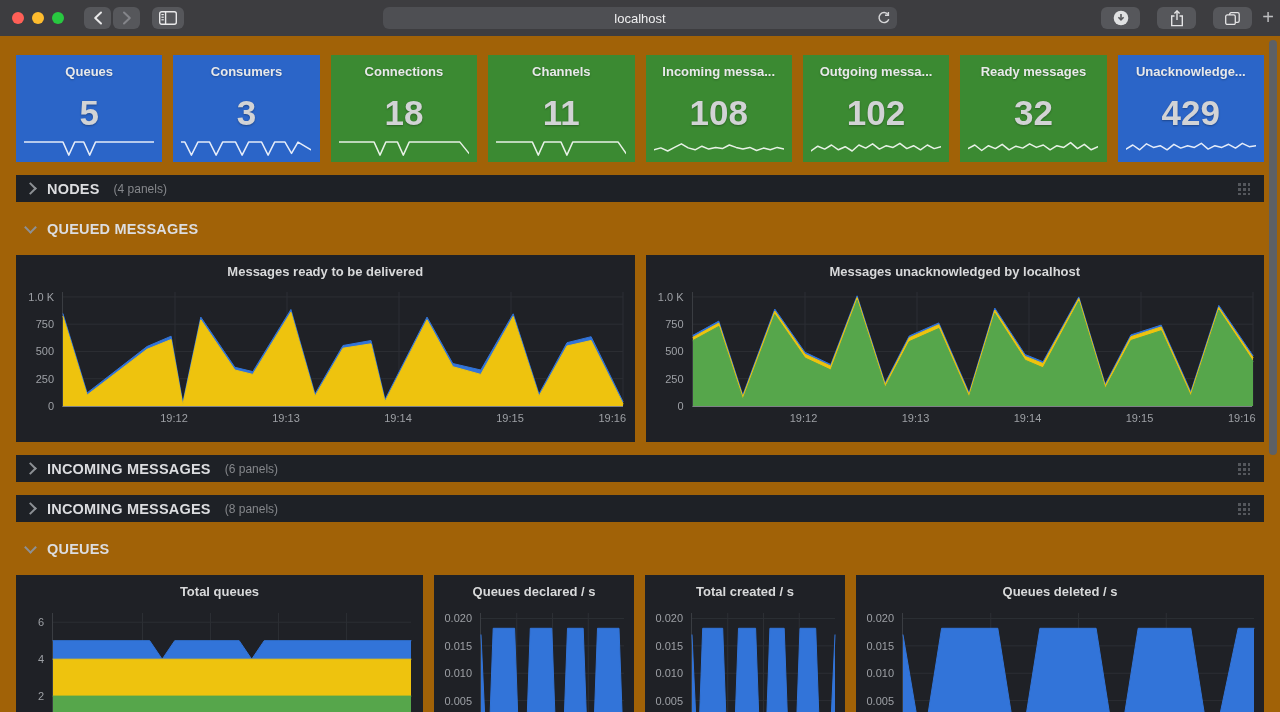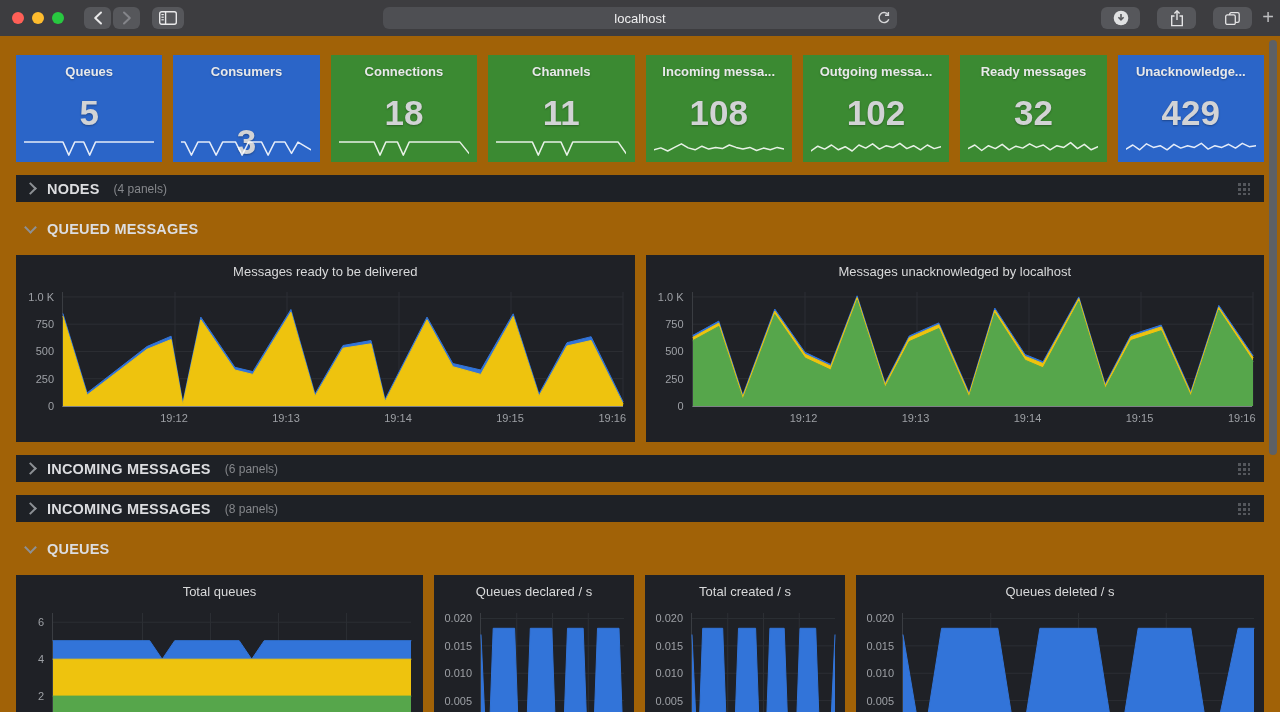--- a/index.html
+++ b/index.html
@@ -43,21 +43,21 @@
   .rowtitle{margin-left:12px;font-size:14.5px;font-weight:bold;color:#dcdde0;letter-spacing:.2px;}
   .rowcount{margin-left:14px;font-size:12px;color:#85878b;}
   .dots{position:absolute;right:14px;top:7px;width:13px;height:13px;
         background-image:radial-gradient(circle,#54575c 1.5px,transparent 1.7px);
         background-size:5px 5px;background-position:0 0;}
   .chart-row{margin-top:13px;display:grid;grid-template-columns:1fr 1fr;gap:11px;height:187px;}
   .bottom-row{margin-top:13px;display:grid;grid-template-columns:407px 200px 200px 1fr;gap:11px;
               height:137px;}
   .chart-panel{background:#1f2126;position:relative;}
   .chart-panel.clip{overflow:hidden;}
-  .chart-title{text-align:center;padding-top:9px;font-size:13px;font-weight:normal;color:#d8d9da;}
+  .chart-title{text-align:center;padding-top:9px;font-size:13px;font-weight:bold;color:#d8d9da;}
   .plot{position:absolute;}
   .plot svg{position:absolute;left:0;top:0;overflow:visible;}
   .plot-big{left:46px;right:12px;top:37px;bottom:35px;border-bottom:1px solid #7e8187;
             border-left:1px solid #3a3d42;}
   .plot-tq{left:36px;right:12px;top:38px;height:120px;border-left:1px solid #3a3d42;}
   .plot-rate{left:46px;right:10px;top:38px;height:115px;border-left:1px solid #3a3d42;}
   .ylab{position:absolute;font-size:11px;color:#9da0a5;text-align:right;height:14px;line-height:14px;}
   .xlab{position:absolute;font-size:11px;color:#9da0a5;text-align:center;width:48px;height:14px;}
   .scroll-thumb{position:absolute;right:3px;top:40px;width:8px;height:415px;background:#5d6065;
                 border-radius:4px;}
@@ -130,21 +130,21 @@
 <div class="dash">
 
   <div class="stat-row">
     <div class="stat-panel" style="background: rgb(43, 101, 200);">
       <div class="stat-title">Queues</div>
       <div class="stat-value">5</div>
       <div class="stat-spark"><svg width="130" height="24">
             <polyline points="0.0,9.1 39.0,9.1 44.8,22.1 50.7,9.1 59.8,9.1 65.7,22.1 71.5,9.1 130.0,9.1" fill="none" stroke="rgba(255,255,255,0.88)" stroke-width="1.5" stroke-linejoin="round" stroke-linecap="round"></polyline>
           </svg></div>
     </div>
-    <div class="stat-panel" style="background: rgb(43, 101, 200); justify-content: space-between;">
+    <div class="stat-panel" style="background: rgb(43, 101, 200);">
       <div class="stat-title">Consumers</div>
       <div class="stat-value">3</div>
       <div class="stat-spark"><svg width="130" height="24">
             <polyline points="0.0,9.1 3.9,9.1 10.4,22.1 16.9,9.1 28.6,9.1 35.1,22.1 41.6,9.1 54.6,9.1 61.1,22.1 67.6,9.1 80.6,9.1 87.1,22.1 93.6,9.1 104.0,9.1 110.5,20.4 117.0,9.1 130.0,16.8" fill="none" stroke="rgba(255,255,255,0.88)" stroke-width="1.5" stroke-linejoin="round" stroke-linecap="round"></polyline>
           </svg></div>
     </div>
     <div class="stat-panel" style="background: rgb(59, 138, 50);">
       <div class="stat-title">Connections</div>
       <div class="stat-value">18</div>
       <div class="stat-spark"><svg width="130" height="24">

